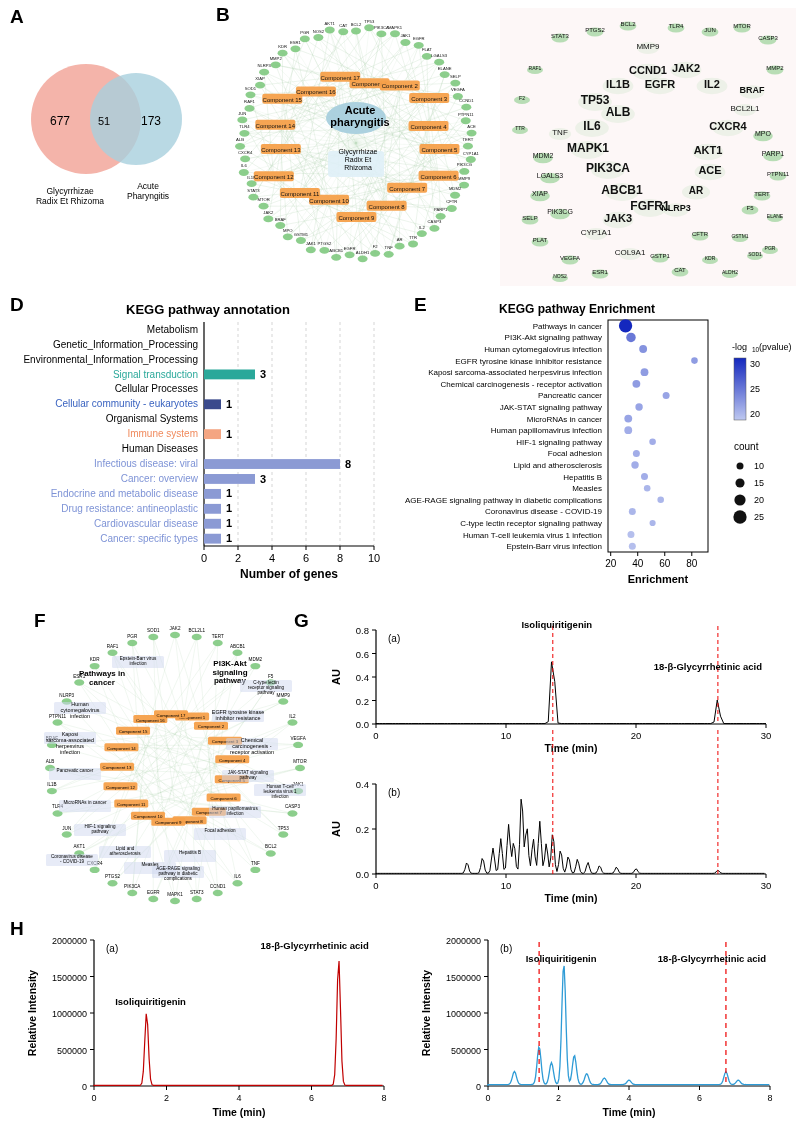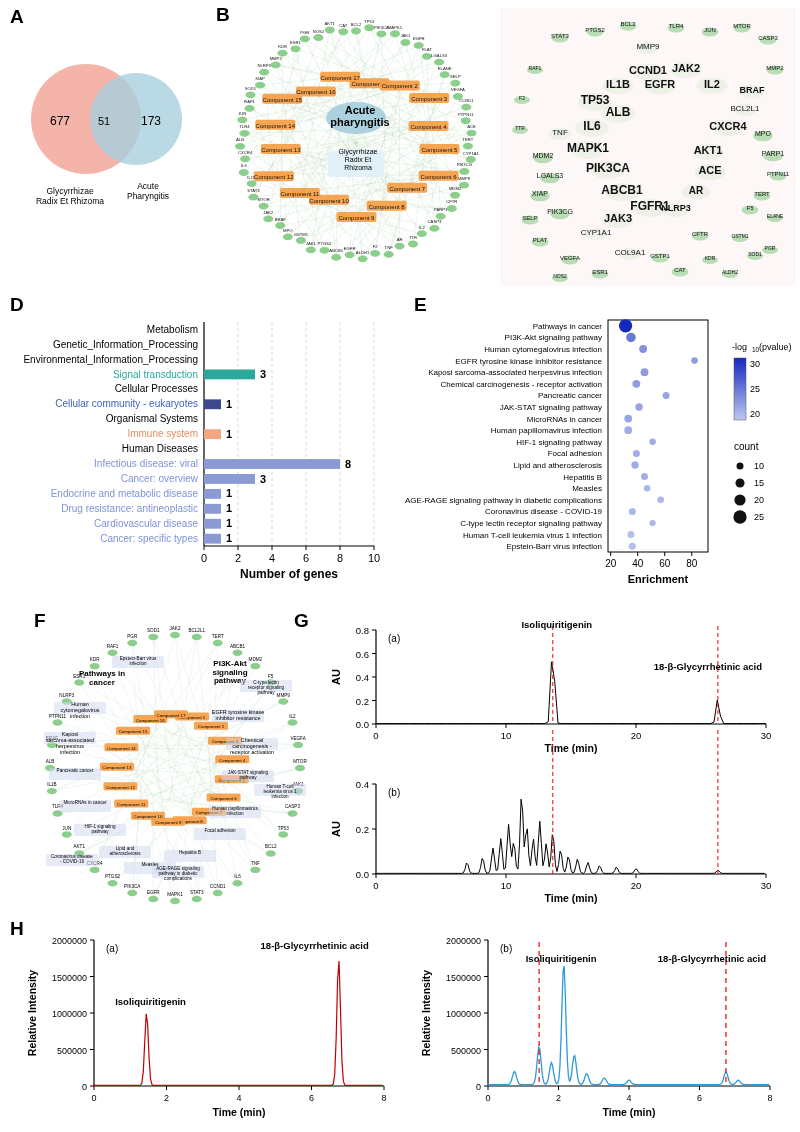--- a/index.html
+++ b/index.html
@@ -529,20 +529,21 @@
       <ellipse cx="22" cy="92" rx="8" ry="4" fill="#7fc97f" opacity="0.55"></ellipse>
       <text x="22" y="91.75" font-family="Liberation Sans, sans-serif" font-size="5" text-anchor="middle" fill="#111" font-weight="normal">F2</text>
       <ellipse cx="270" cy="242" rx="8" ry="4" fill="#7fc97f" opacity="0.55"></ellipse>
       <text x="270" y="241.75" font-family="Liberation Sans, sans-serif" font-size="5" text-anchor="middle" fill="#111" font-weight="normal">PGR</text>
       <ellipse cx="35" cy="62" rx="8" ry="4" fill="#7fc97f" opacity="0.55"></ellipse>
       <text x="35" y="61.75" font-family="Liberation Sans, sans-serif" font-size="5" text-anchor="middle" fill="#111" font-weight="normal">RAF1</text>
     </svg>
 </div>
 
 <div class="panel" style="left:8px;top:300px;width:400px;height:290px;">
+  <div style="position:absolute;left:0;top:2px;width:400px;text-align:center;font-size:13px;font-weight:bold;">KEGG pathway annotation</div>
   <svg id="barD" width="400" height="285" viewBox="0 0 400 285">
       <line x1="196" y1="246" x2="196" y2="250" stroke="#000" stroke-width="1"></line>
       <text x="196" y="262" font-family="Liberation Sans, sans-serif" font-size="11" text-anchor="middle">0</text>
       <line x1="230" y1="22" x2="230" y2="246" stroke="#bbb" stroke-width="0.6" stroke-dasharray="3,3"></line>
       <line x1="230" y1="246" x2="230" y2="250" stroke="#000" stroke-width="1"></line>
       <text x="230" y="262" font-family="Liberation Sans, sans-serif" font-size="11" text-anchor="middle">2</text>
       <line x1="264" y1="22" x2="264" y2="246" stroke="#bbb" stroke-width="0.6" stroke-dasharray="3,3"></line>
       <line x1="264" y1="246" x2="264" y2="250" stroke="#000" stroke-width="1"></line>
       <text x="264" y="262" font-family="Liberation Sans, sans-serif" font-size="11" text-anchor="middle">4</text>
       <line x1="298" y1="22" x2="298" y2="246" stroke="#bbb" stroke-width="0.6" stroke-dasharray="3,3"></line>
@@ -587,20 +588,21 @@
       <rect x="196" y="218.8213333333333" width="17" height="9.856" fill="#8b9ad4"></rect>
       <text x="218" y="227.33333333333331" font-family="Liberation Sans, sans-serif" font-size="11" font-weight="bold">1</text>
       <text x="190" y="241.81866666666667" font-family="Liberation Sans, sans-serif" font-size="10" text-anchor="end" fill="#7e93d6" font-weight="normal">Cancer: specific types</text>
       <rect x="196" y="233.75466666666665" width="17" height="9.856" fill="#8b9ad4"></rect>
       <text x="218" y="242.26666666666665" font-family="Liberation Sans, sans-serif" font-size="11" font-weight="bold">1</text>
       <text x="281" y="278" font-family="Liberation Sans, sans-serif" font-size="12" text-anchor="middle" font-weight="bold">Number of genes</text>
     </svg>
 </div>
 
 <div class="panel" style="left:412px;top:300px;width:388px;height:290px;">
+  <div style="position:absolute;left:0;top:2px;width:330px;text-align:center;font-size:12px;font-weight:bold;">KEGG pathway Enrichment</div>
   <svg id="dotE" width="388" height="285" viewBox="0 0 388 285">
       <rect x="196" y="20" width="100" height="232" fill="none" stroke="#000" stroke-width="1"></rect>
       <line x1="198.7027027027027" y1="252" x2="198.7027027027027" y2="256" stroke="#000" stroke-width="1"></line>
       <text x="198.7027027027027" y="267" font-family="Liberation Sans, sans-serif" font-size="10" text-anchor="middle">20</text>
       <line x1="225.72972972972974" y1="252" x2="225.72972972972974" y2="256" stroke="#000" stroke-width="1"></line>
       <text x="225.72972972972974" y="267" font-family="Liberation Sans, sans-serif" font-size="10" text-anchor="middle">40</text>
       <line x1="252.75675675675677" y1="252" x2="252.75675675675677" y2="256" stroke="#000" stroke-width="1"></line>
       <text x="252.75675675675677" y="267" font-family="Liberation Sans, sans-serif" font-size="10" text-anchor="middle">60</text>
       <line x1="279.7837837837838" y1="252" x2="279.7837837837838" y2="256" stroke="#000" stroke-width="1"></line>
       <text x="279.7837837837838" y="267" font-family="Liberation Sans, sans-serif" font-size="10" text-anchor="middle">80</text>

